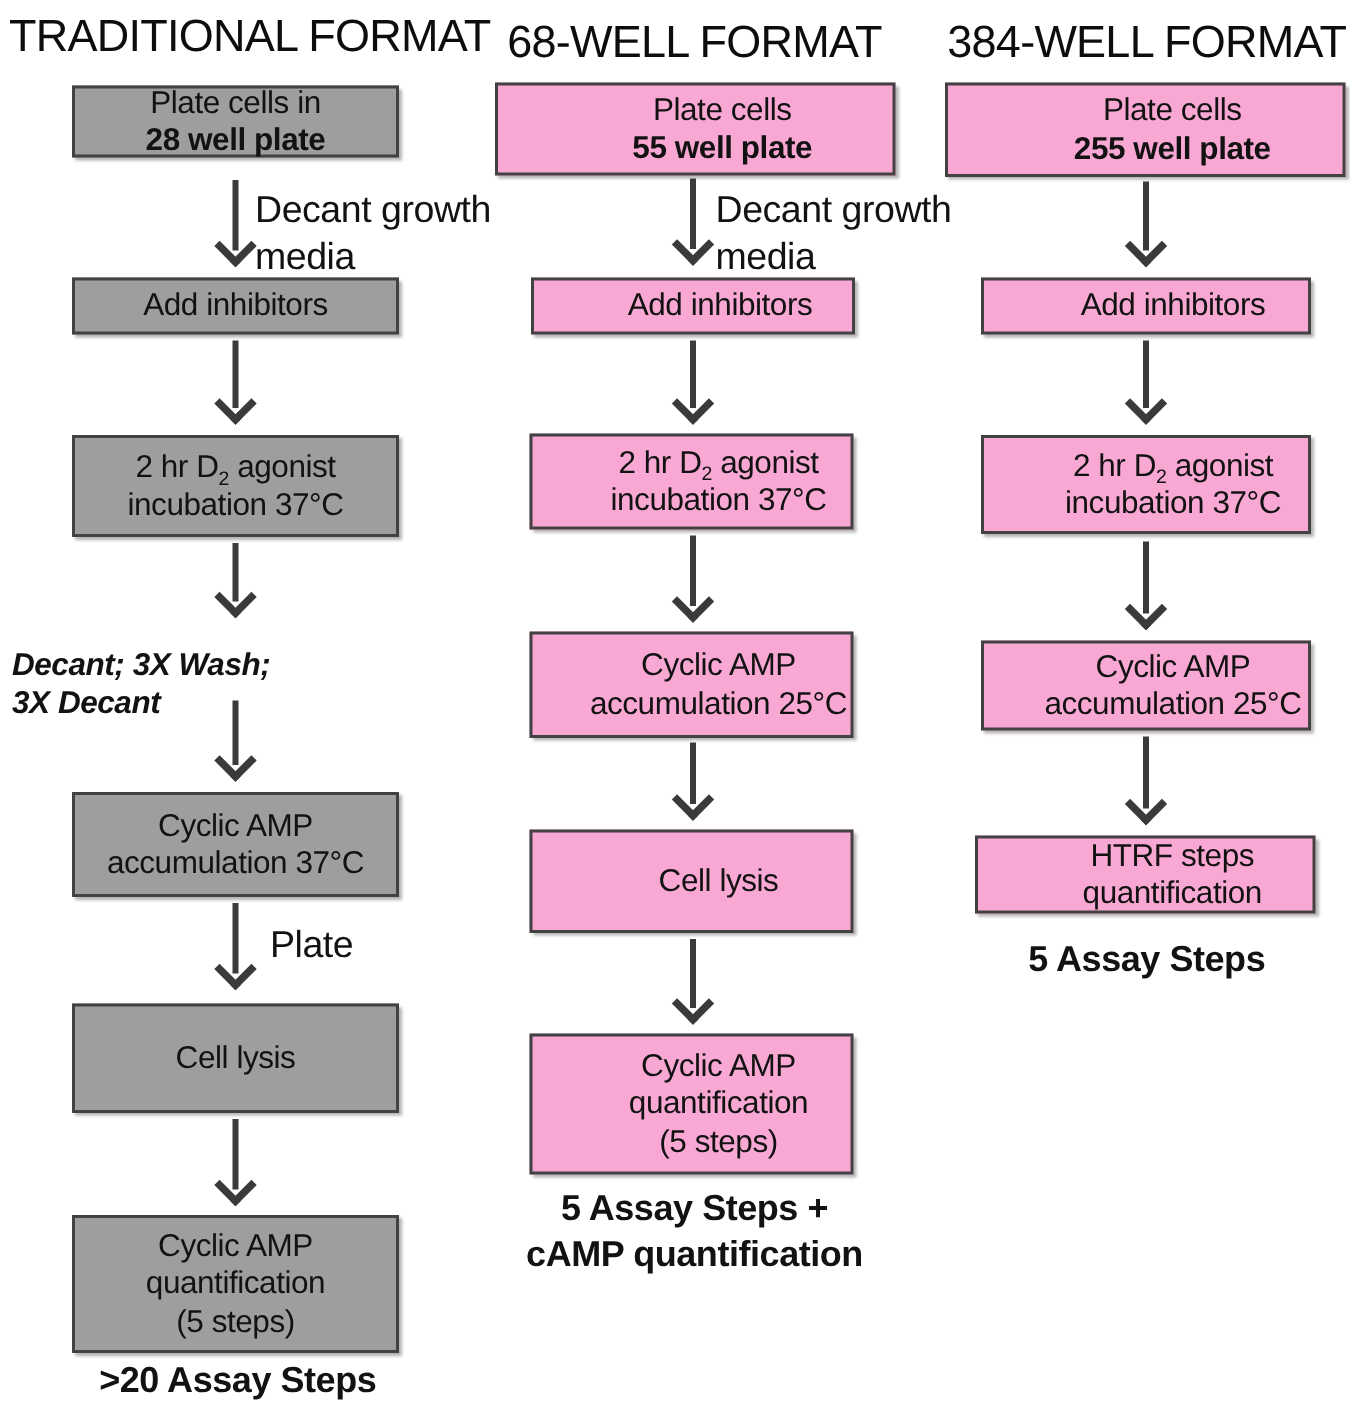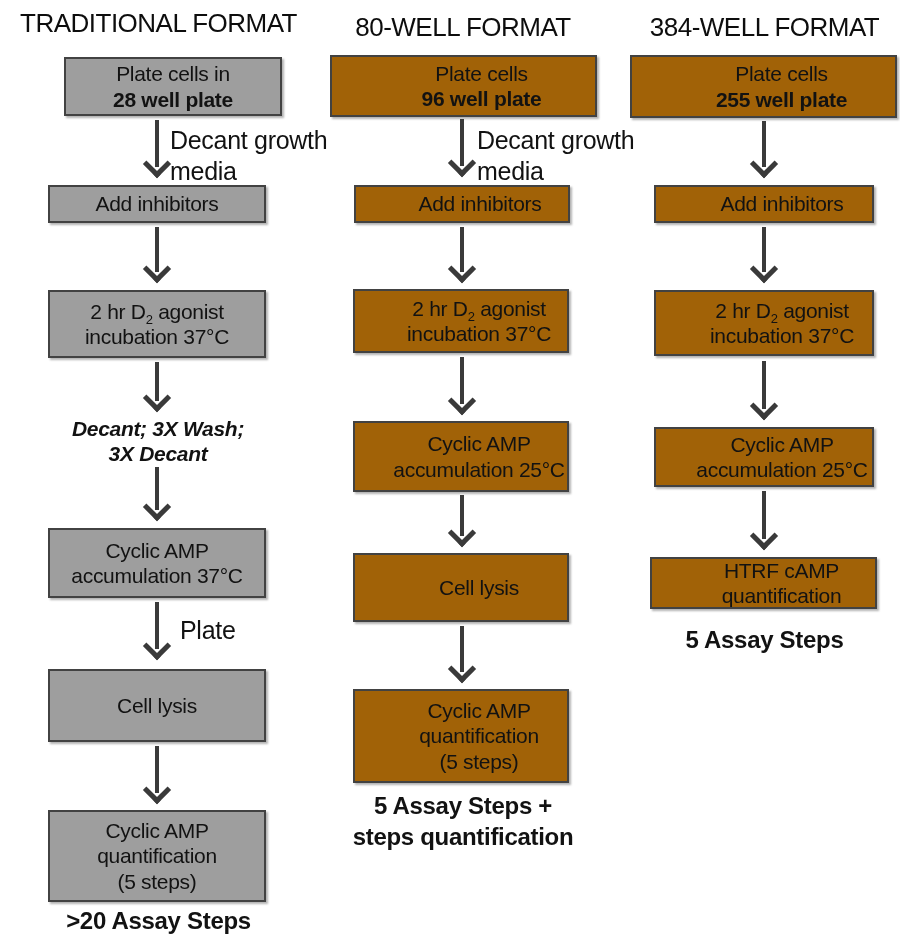--- a/index.html
+++ b/index.html
@@ -14,21 +14,21 @@
     width: 900px;
     height: 946px;
     background: #ffffff;
     overflow: hidden;
   }
   .col { display: contents; }
 
   .col-title {
     position: absolute;
     text-align: center;
-    font-size: 26px;
+    font-size: 30px;
     font-weight: 400;
     letter-spacing: -0.5px;
     color: #0d0d0d;
     white-space: nowrap;
   }
 
   .box {
     position: absolute;
     box-sizing: border-box;
     display: flex;
@@ -36,21 +36,21 @@
     align-items: center;
     justify-content: center;
     text-align: center;
     font-size: 21px;
     line-height: 1.2;
     letter-spacing: -0.3px;
     border: 2px solid #424242;
     box-shadow: 2px 2px 2px rgba(0,0,0,0.30);
   }
   .box.dark  { background: #9e9e9e; }
-  .box.light { background: #a16207; padding-left: 36px; }
+  .box.light { background: #f9a8d4; padding-left: 36px; }
   .line { white-space: nowrap; }
   .line.bold { font-weight: bold; }
   sub.subscript { font-size: 0.62em; line-height: 0; }
 
   .arrow { position: absolute; width: 26px; }
   .arrow .shaft {
     position: absolute;
     left: 50%;
     margin-left: -2px;
     top: 0;
@@ -72,26 +72,27 @@
   .arrow-label {
     position: absolute;
     font-size: 25px;
     line-height: 1.25;
     letter-spacing: -0.3px;
     white-space: nowrap;
   }
 
   .note {
     position: absolute;
-    text-align: center;
+    text-align: left;
     font-size: 21px;
     font-weight: bold;
     font-style: italic;
     line-height: 1.18;
     letter-spacing: -0.3px;
+    margin-top: 15px;
   }
 
   .summary {
     position: absolute;
     text-align: center;
     font-size: 24px;
     font-weight: bold;
     letter-spacing: -0.3px;
     line-height: 1.3;
     white-space: nowrap;
@@ -99,21 +100,21 @@
 </style>
 </head>
 <body>
 
 <div id="stage">
 
   
   <div class="col">
     <div class="col-title" style="left:6px; top:8px; width:305px;">TRADITIONAL FORMAT</div>
 
-    <div class="box dark" style="left:64px; top:57px; width:218px; height:59px;">
+    <div class="box dark" style="left:48px; top:57px; width:218px; height:48px;">
       <div class="line">Plate cells in</div>
       <div class="line bold">28 well plate</div>
     </div>
 
     <div class="arrow" style="left:144px; top:120px; height:60px;">
         <span class="shaft"></span>
         <span class="head"></span>
       </div>
     <div class="arrow-label" style="left:170px; top:125px;">
       <div>Decant growth</div>
@@ -175,25 +176,25 @@
       <div class="line">Cyclic AMP</div>
       <div class="line">quantification</div>
       <div class="line">(5 steps)</div>
     </div>
 
     <div class="summary" style="left:6px; top:905px; width:305px;">&gt;20 Assay Steps</div>
   </div>
 
   
   <div class="col">
-    <div class="col-title" style="left:322px; top:12px; width:282px;">80-WELL FORMAT</div>
+    <div class="col-title" style="left:322px; top:12px; width:282px;">68-WELL FORMAT</div>
 
     <div class="box light" style="left:330px; top:55px; width:267px; height:62px;">
       <div class="line">Plate cells</div>
-      <div class="line bold">96 well plate</div>
+      <div class="line bold">55 well plate</div>
     </div>
 
     <div class="arrow" style="left:449px; top:119px; height:60px;">
         <span class="shaft"></span>
         <span class="head"></span>
       </div>
     <div class="arrow-label" style="left:477px; top:125px;">
       <div>Decant growth</div>
       <div>media</div>
     </div>
@@ -237,21 +238,21 @@
       </div>
 
     <div class="box light" style="left:353px; top:689px; width:216px; height:94px;">
       <div class="line">Cyclic AMP</div>
       <div class="line">quantification</div>
       <div class="line">(5 steps)</div>
     </div>
 
     <div class="summary" style="left:322px; top:790px; width:282px;">
       <div>5 Assay Steps +</div>
-      <div>steps quantification</div>
+      <div>cAMP quantification</div>
     </div>
   </div>
 
   
   <div class="col">
     <div class="col-title" style="left:622px; top:12px; width:285px;">384-WELL FORMAT</div>
 
     <div class="box light" style="left:630px; top:55px; width:267px; height:63px;">
       <div class="line">Plate cells</div>
       <div class="line bold">255 well plate</div>
@@ -285,20 +286,20 @@
       <div class="line">Cyclic AMP</div>
       <div class="line">accumulation 25°C</div>
     </div>
 
     <div class="arrow" style="left:751px; top:491px; height:61px;">
         <span class="shaft"></span>
         <span class="head"></span>
       </div>
 
     <div class="box light" style="left:650px; top:557px; width:227px; height:52px;">
-      <div class="line">HTRF cAMP</div>
+      <div class="line">HTRF steps</div>
       <div class="line">quantification</div>
     </div>
 
     <div class="summary" style="left:622px; top:624px; width:285px;">5 Assay Steps</div>
   </div>
 
 </div>
 
 </body></html>

